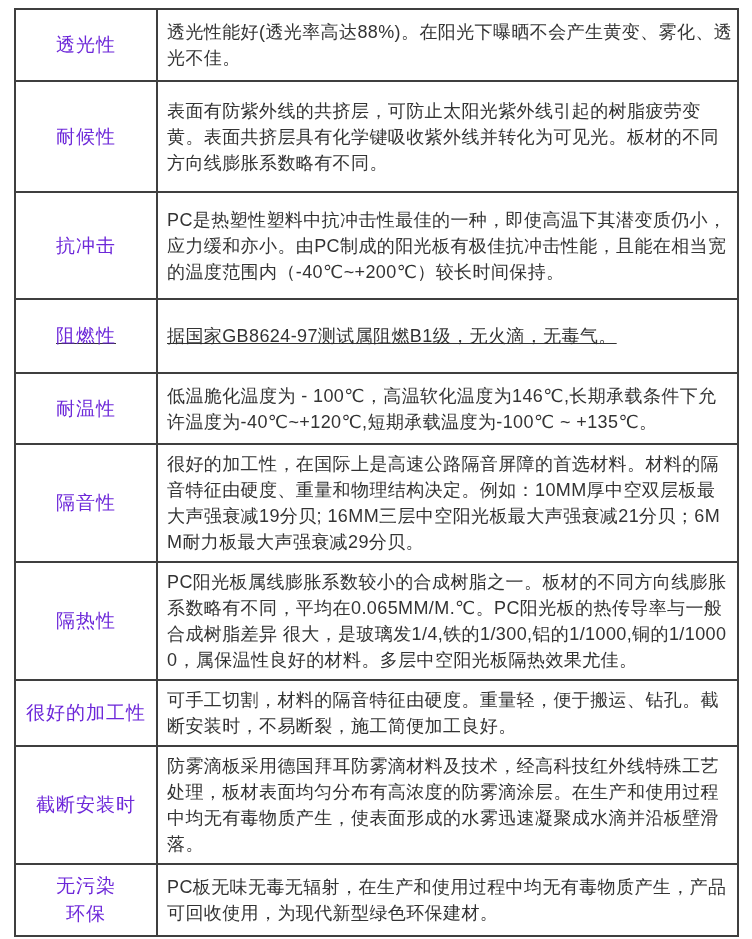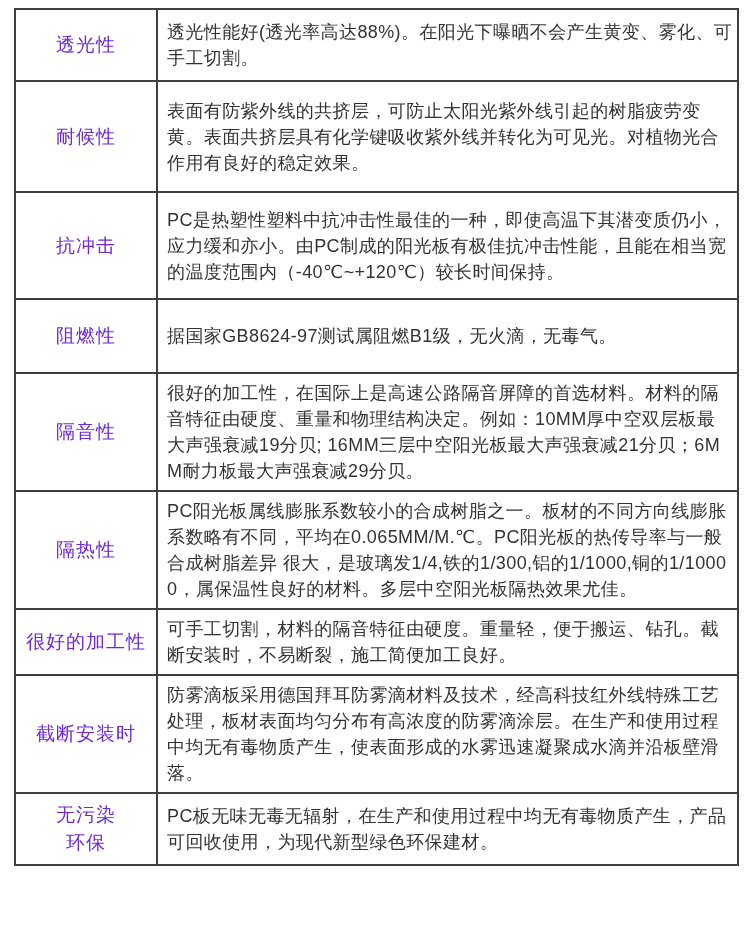--- a/index.html
+++ b/index.html
@@ -44,49 +44,53 @@
     line-height: 26px;
     padding: 6px 4px 6px 9px;
     text-align: left;
     letter-spacing: 0.4px;
     color: #333333;
     word-break: break-all;
   }
   tr.row-1  { height: 72px;  }
   tr.row-2  { height: 111px; }
   tr.row-3  { height: 107px; }
-  tr.row-4  { height: 74px;  }
+  tr.row-4  { height: 74px; text-decoration: underline;  }
   tr.row-5  { height: 71px;  }
   tr.row-6  { height: 110px; }
   tr.row-7  { height: 115px; }
   tr.row-8  { height: 55px;  }
   tr.row-9  { height: 106px; }
   tr.row-10 { height: 72px;  }
 </style>
 </head>
 <body>
 
 <div class="page">
   <table class="props">
     <tbody>
       <tr class="row-1">
         <td class="prop">透光性</td>
-        <td class="desc">透光性能好(透光率高达88%)。在阳光下曝晒不会产生黄变、雾化、可手工切割。</td>
+        <td class="desc">透光性能好(透光率高达88%)。在阳光下曝晒不会产生黄变、雾化、透光不佳。</td>
       </tr>
       <tr class="row-2">
         <td class="prop">耐候性</td>
-        <td class="desc">表面有防紫外线的共挤层，可防止太阳光紫外线引起的树脂疲劳变黄。表面共挤层具有化学键吸收紫外线并转化为可见光。对植物光合作用有良好的稳定效果。</td>
+        <td class="desc">表面有防紫外线的共挤层，可防止太阳光紫外线引起的树脂疲劳变黄。表面共挤层具有化学键吸收紫外线并转化为可见光。板材的不同方向线膨胀系数略有不同。</td>
       </tr>
       <tr class="row-3">
         <td class="prop">抗冲击</td>
-        <td class="desc">PC是热塑性塑料中抗冲击性最佳的一种，即使高温下其潜变质仍小，应力缓和亦小。由PC制成的阳光板有极佳抗冲击性能，且能在相当宽的温度范围内（-40℃~+120℃）较长时间保持。</td>
+        <td class="desc">PC是热塑性塑料中抗冲击性最佳的一种，即使高温下其潜变质仍小，应力缓和亦小。由PC制成的阳光板有极佳抗冲击性能，且能在相当宽的温度范围内（-40℃~+200℃）较长时间保持。</td>
       </tr>
       <tr class="row-4">
         <td class="prop">阻燃性</td>
         <td class="desc">据国家GB8624-97测试属阻燃B1级，无火滴，无毒气。</td>
+      </tr>
+      <tr class="row-5">
+        <td class="prop">耐温性</td>
+        <td class="desc">低温脆化温度为 - 100℃，高温软化温度为146℃,长期承载条件下允许温度为-40℃~+120℃,短期承载温度为-100℃ ~ +135℃。</td>
       </tr>
       <tr class="row-6">
         <td class="prop">隔音性</td>
         <td class="desc">很好的加工性，在国际上是高速公路隔音屏障的首选材料。材料的隔音特征由硬度、重量和物理结构决定。例如：10MM厚中空双层板最大声强衰减19分贝; 16MM三层中空阳光板最大声强衰减21分贝；6MM耐力板最大声强衰减29分贝。</td>
       </tr>
       <tr class="row-7">
         <td class="prop">隔热性</td>
         <td class="desc">PC阳光板属线膨胀系数较小的合成树脂之一。板材的不同方向线膨胀系数略有不同，平均在0.065MM/M.℃。PC阳光板的热传导率与一般合成树脂差异 很大，是玻璃发1/4,铁的1/300,铝的1/1000,铜的1/10000，属保温性良好的材料。多层中空阳光板隔热效果尤佳。</td>
       </tr>
       <tr class="row-8">

